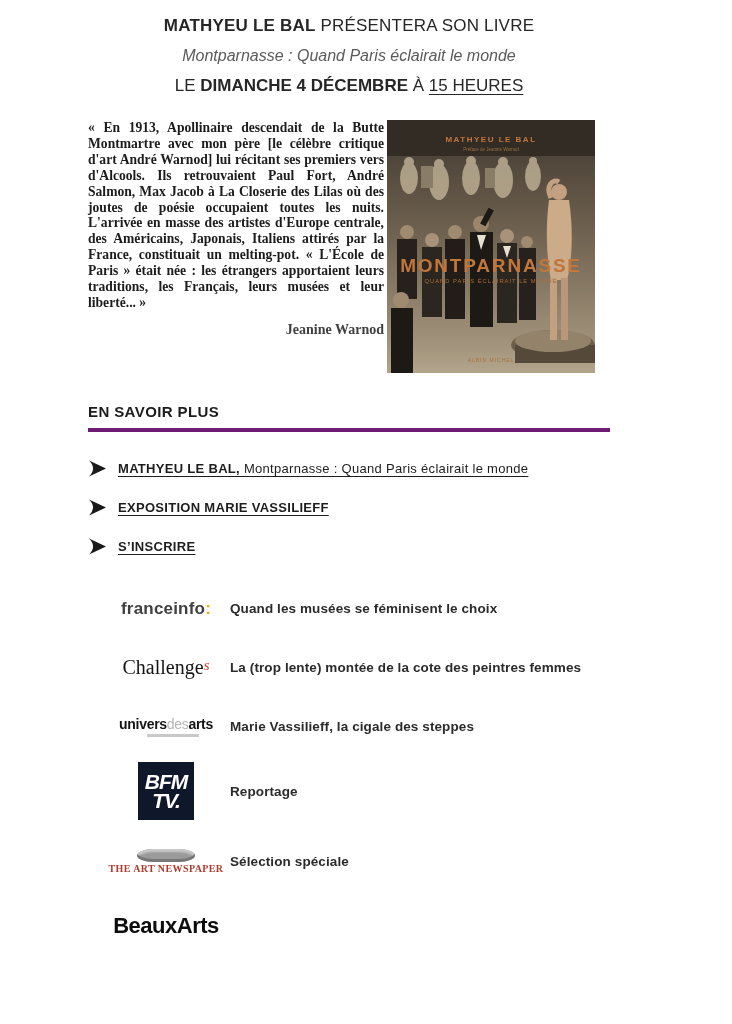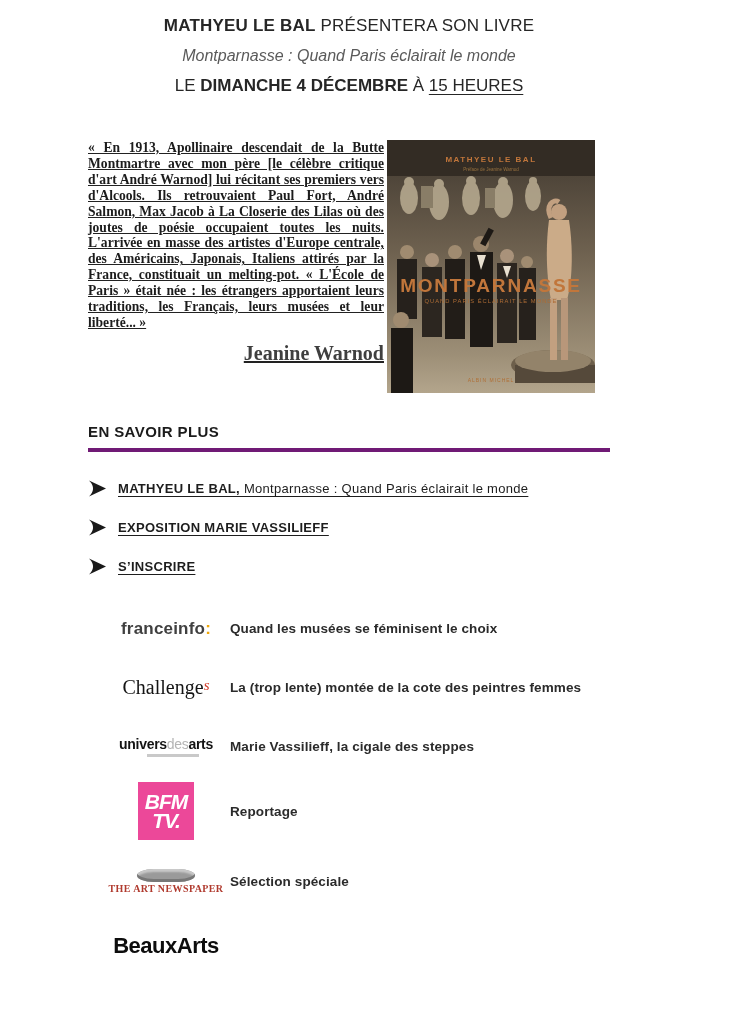--- a/index.html
+++ b/index.html
@@ -14,30 +14,30 @@
   
   .header { width:522px; text-align:center; }
   .h-line1 { font-size:17px; letter-spacing:.2px; color:#262626; margin-bottom:11px; }
   .h-line1 .b { font-weight:800; }
   .h-line2 { font-size:16px; font-style:italic; color:#5a5a5a; margin-bottom:11px; }
   .h-line3 { font-size:17px; color:#262626; }
   .h-line3 .b { font-weight:800; }
   .h-line3 .u { text-decoration:underline; text-underline-offset:3px; }
 
   
-  .main-row { display:flex; gap:3px; margin-top:44px; width:522px;text-decoration:underline; }
+  .main-row { display:flex; gap:3px; margin-top:24px; width:522px; }
   .quote-col { width:296px; }
   .quote {
     font-family:"Liberation Serif", serif;
     font-weight:700; font-size:13.6px; line-height:15.9px;
     text-align:justify; color:#1c1c1c;
   }
   .quote-attrib {
     font-family:"Liberation Serif", serif;
-    font-weight:700; font-size:20px; color:#3f3f3f;
+    font-weight:700; font-size:14px; color:#3f3f3f;
     text-align:right; margin-top:11px;
   }
   .cover-wrap { width:208px; }
 
   
   .section-head {
     font-size:15px; font-weight:800; letter-spacing:.4px; color:#1b1b1b;
     padding-bottom:8px; border-bottom:4px solid #701a75; width:522px;
   }
   .sec1 { margin-top:26px; }
@@ -63,21 +63,21 @@
 
   .logo-franceinfo { font-size:17px; font-weight:700; color:#404040; letter-spacing:.2px; }
   .logo-franceinfo .colon { color:#f0a80a; }
   .logo-challenges { font-family:"Liberation Serif", serif; font-size:20px; color:#141414; }
   .logo-challenges .s { color:#d43d2a; font-style:italic; font-size:15px; position:relative; top:-4px; }
   .logo-uda { font-size:14px; letter-spacing:-.3px; color:#141414; line-height:1; }
   .logo-uda .b { font-weight:800; }
   .logo-uda .mid { color:#b5b5b5; font-weight:400; }
   .uda-tagline { width:52px; height:3px; background:#c9c9c9; margin-top:3px; margin-left:14px; }
   .logo-bfm {
-    width:56px; height:58px; background:#ec4899; color:#ffffff;
+    width:56px; height:58px; background:#0f172a; color:#ffffff;
     display:flex; flex-direction:column; align-items:center; justify-content:center;
     font-weight:800; font-size:21px; line-height:19px; letter-spacing:-1px; font-style:italic;
   }
   .logo-tan { display:flex; flex-direction:column; align-items:center; }
   .tan-engraving { width:58px; height:13px; background:#9a9a9a; border-radius:40%/70%;
     box-shadow:inset 0 -3px 0 #777, inset 0 3px 2px #c9c9c9; margin-bottom:1px; }
   .tan-text { font-family:"Liberation Serif", serif; font-weight:700; font-size:10px;
     color:#b03a2e; letter-spacing:.4px; white-space:nowrap; }
   .logo-beauxarts { font-size:22px; font-weight:800; letter-spacing:-.5px; color:#0d0d0d; }
 </style>

